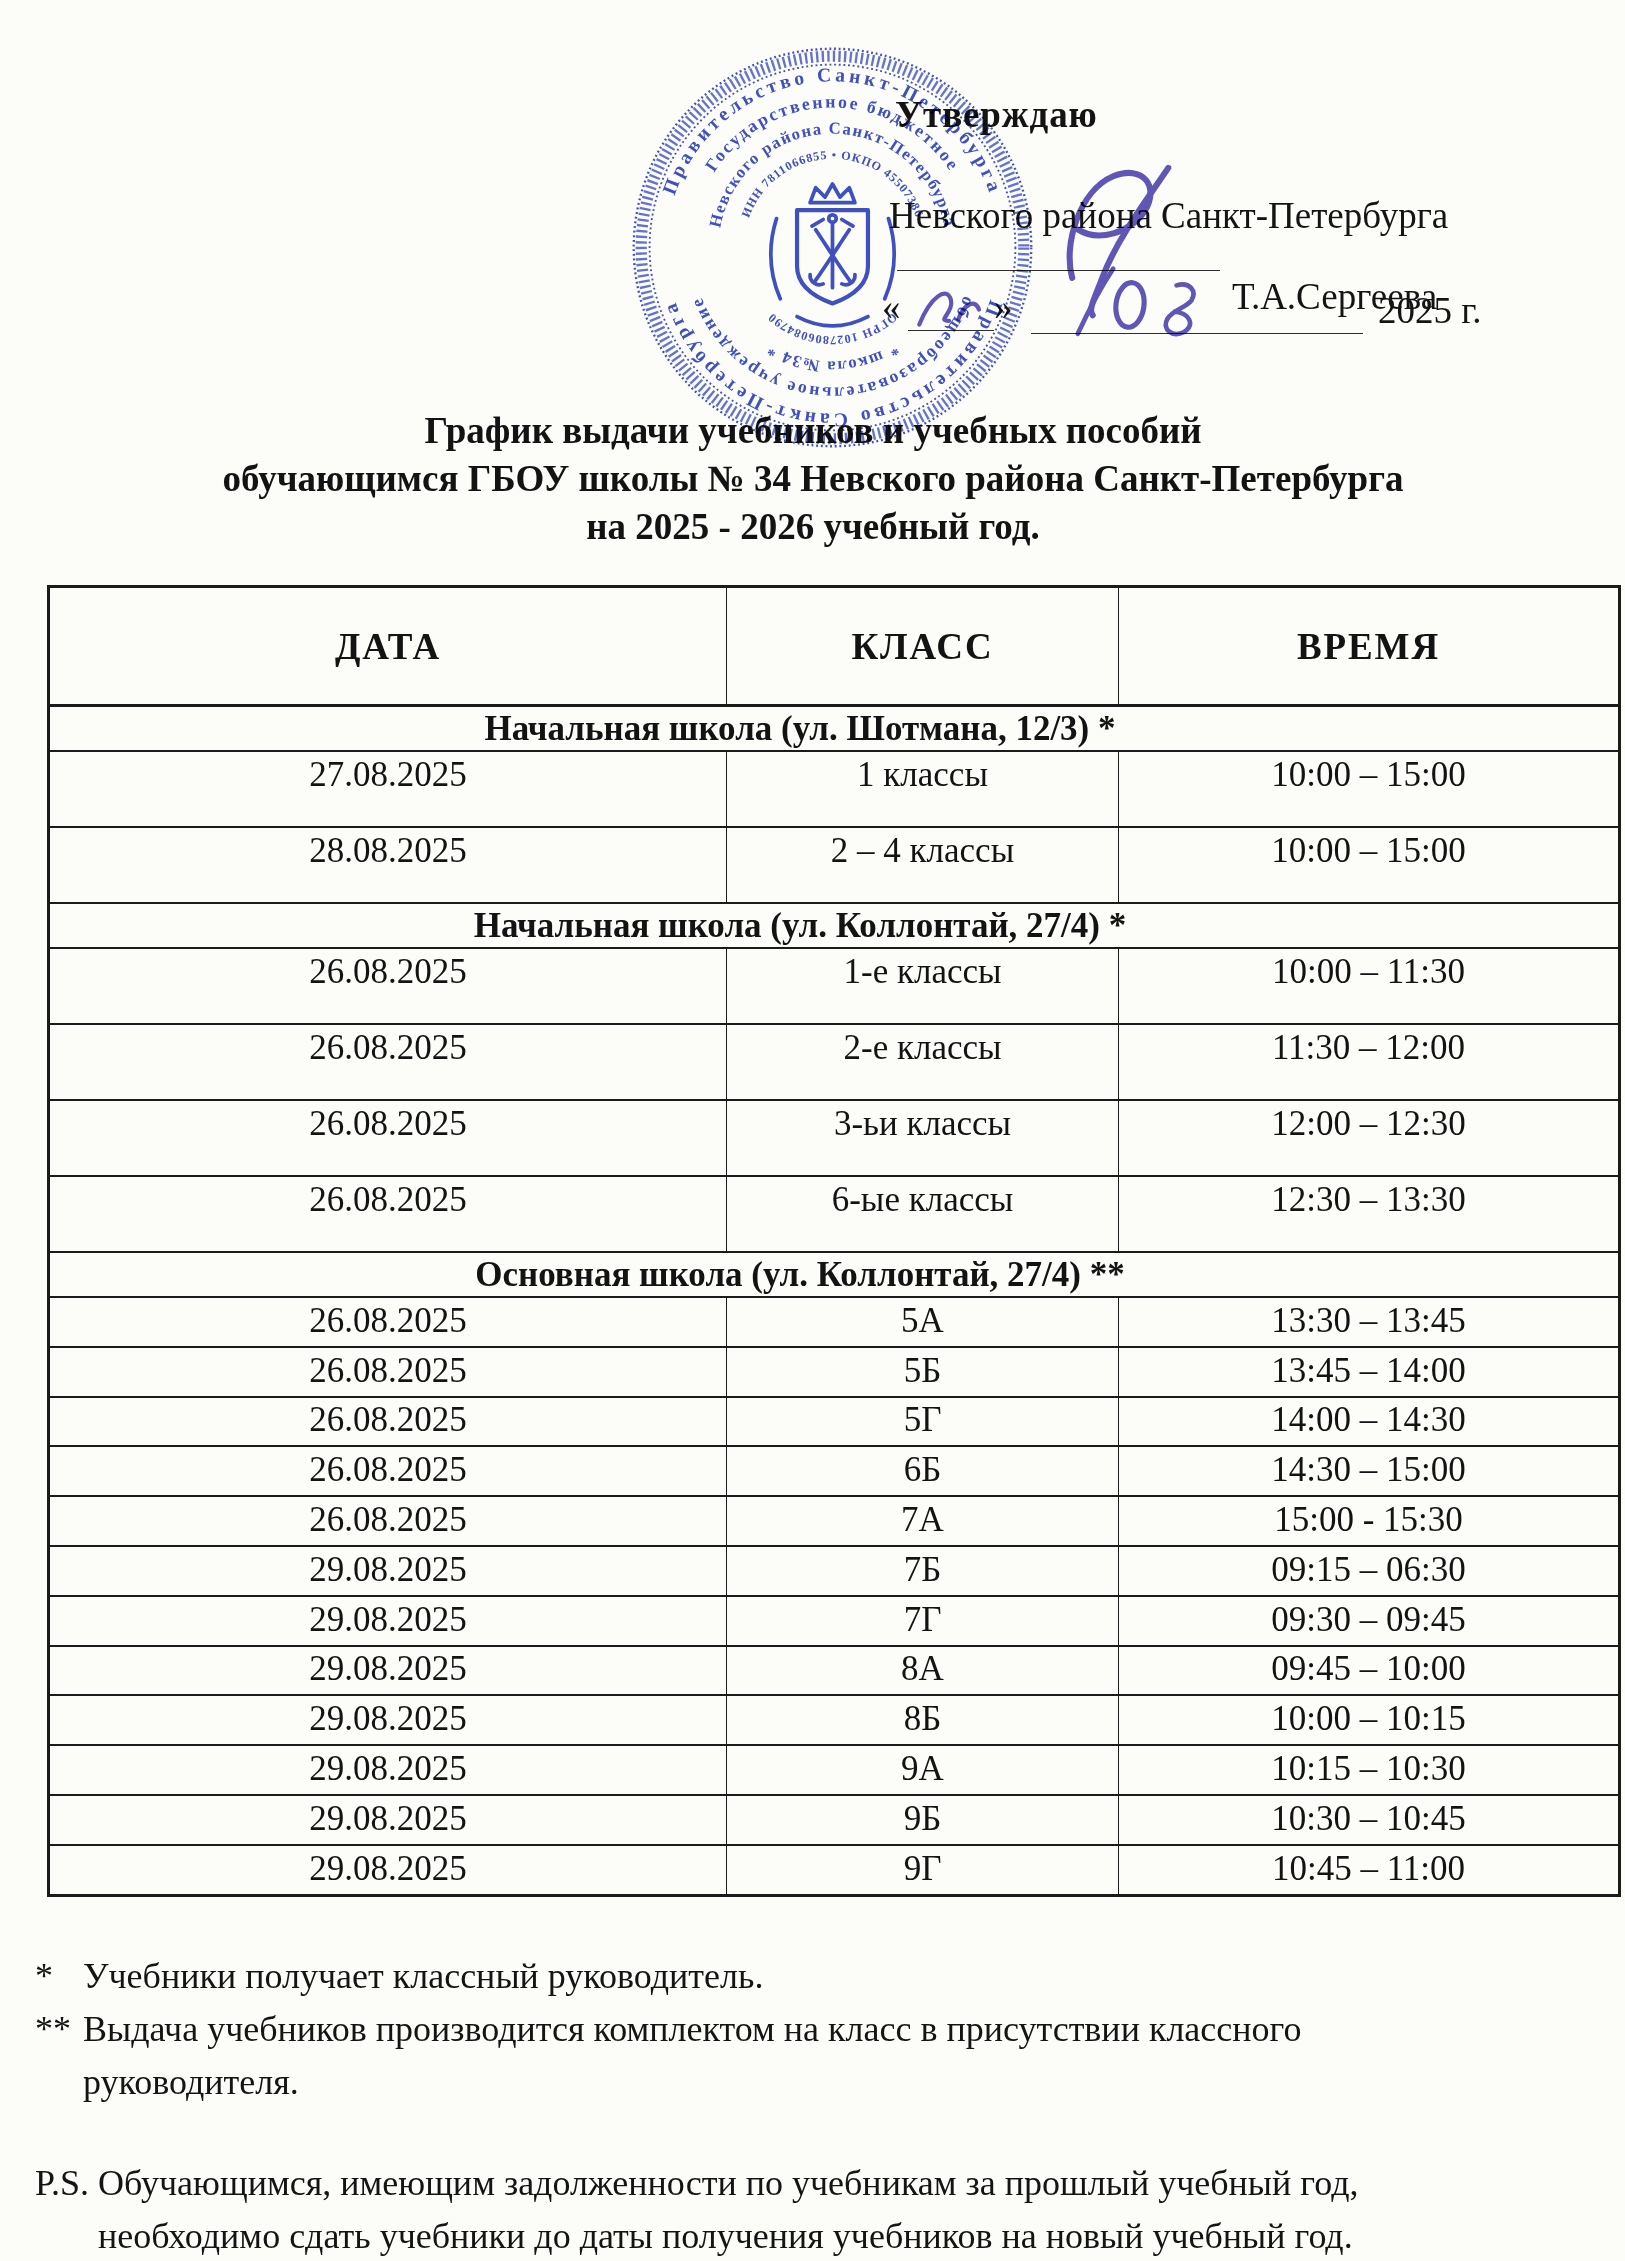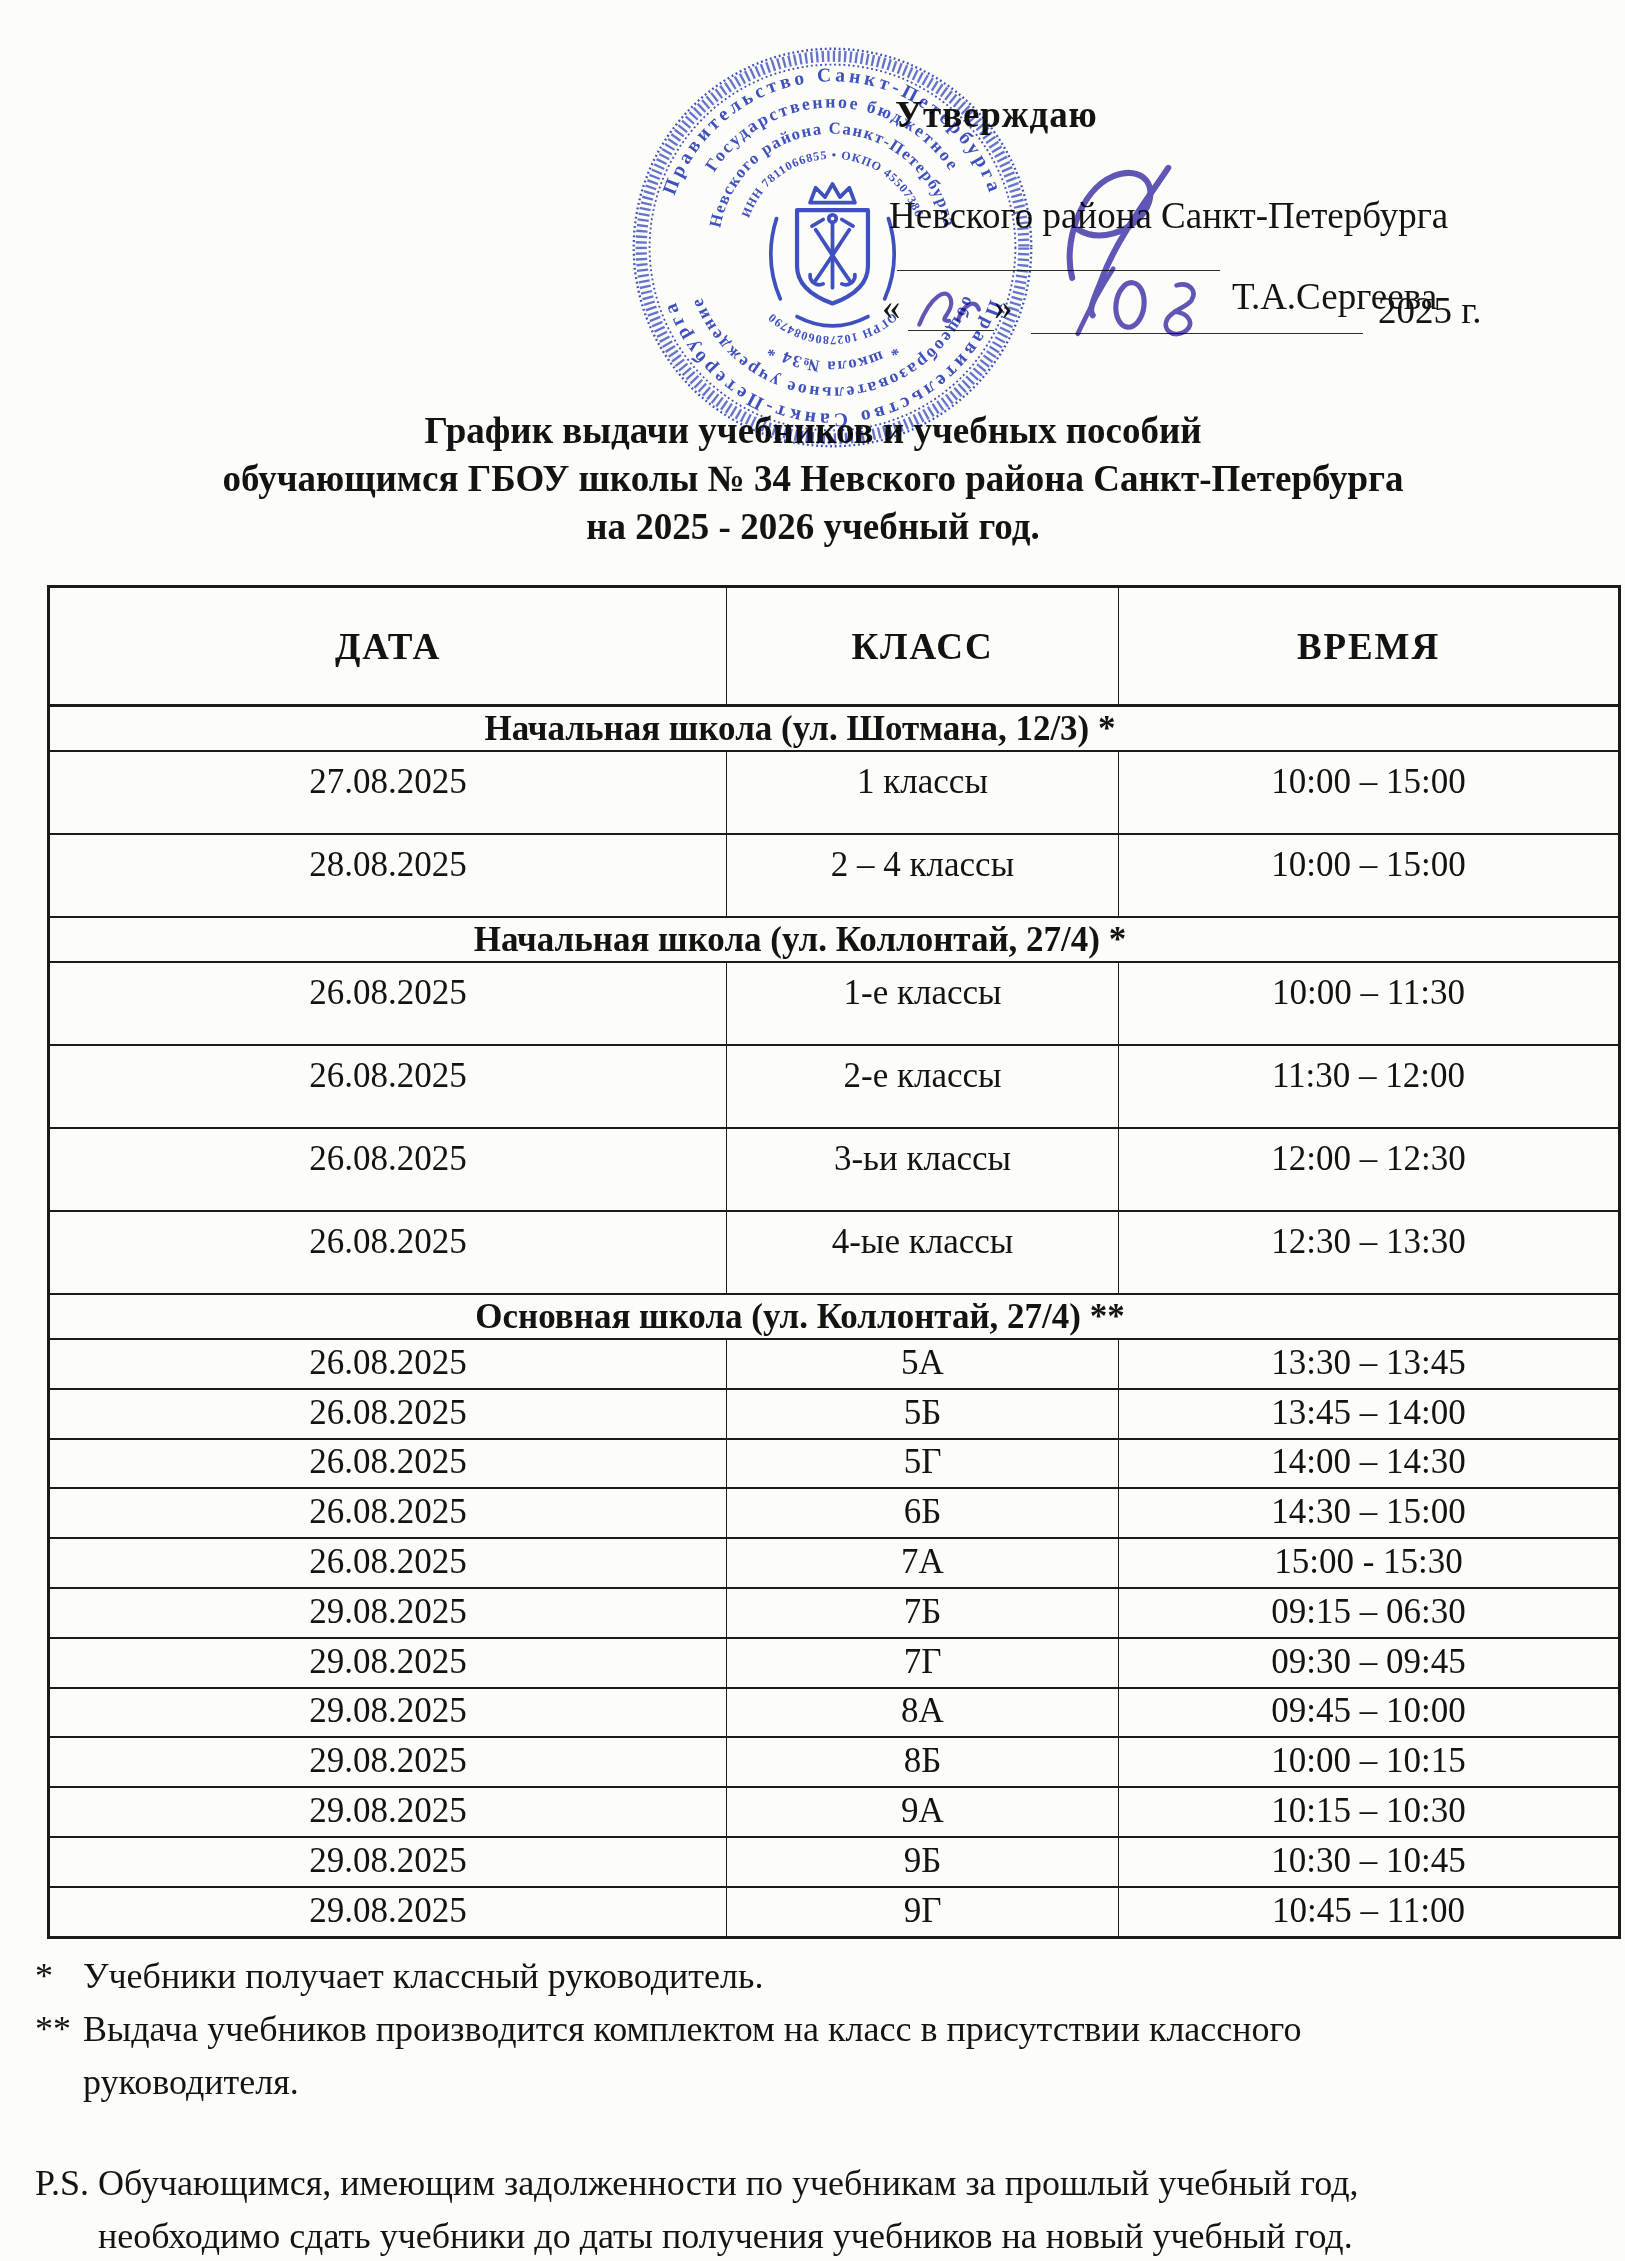--- a/index.html
+++ b/index.html
@@ -87,21 +87,21 @@
     border-bottom-width: 3.7px;
   }
   th.h-class { padding-right: 131px; }
   tr.section-header td {
     height: 43px;
     font-weight: bold;
     font-size: 35px;
     padding-right: 68px;
   }
   tr.data-row td { vertical-align: top; }
-  tr.sec0 td, tr.sec1 td { height: 71px; padding-top: 10px; }
+  tr.sec0 td, tr.sec1 td { height: 71px; padding-top: 3px; }
   tr.sec2 td { height: 45px; padding-top: 2.8px; }
   td.class-cell { padding-right: 121px; }
 
   
   .footnotes {
     position: absolute;
     left: 35px; top: 1950px;
     width: 1484px;
     font-size: 36px;
     line-height: 53px;
@@ -266,21 +266,21 @@
           <td class="class-cell">2-е классы</td>
           <td class="time-cell">11:30 – 12:00</td>
         </tr>
         <tr class="data-row sec1">
           <td class="date-cell">26.08.2025</td>
           <td class="class-cell">3-ьи классы</td>
           <td class="time-cell">12:00 – 12:30</td>
         </tr>
         <tr class="data-row sec1">
           <td class="date-cell">26.08.2025</td>
-          <td class="class-cell">4-ые классы</td>
+          <td class="class-cell">6-ые классы</td>
           <td class="time-cell">12:30 – 13:30</td>
         </tr>
         <tr class="section-header">
           <td colspan="3">Основная школа (ул. Коллонтай, 27/4) **</td>
         </tr>
         <tr class="data-row sec2">
           <td class="date-cell">26.08.2025</td>
           <td class="class-cell">5А</td>
           <td class="time-cell">13:30 – 13:45</td>
         </tr>

